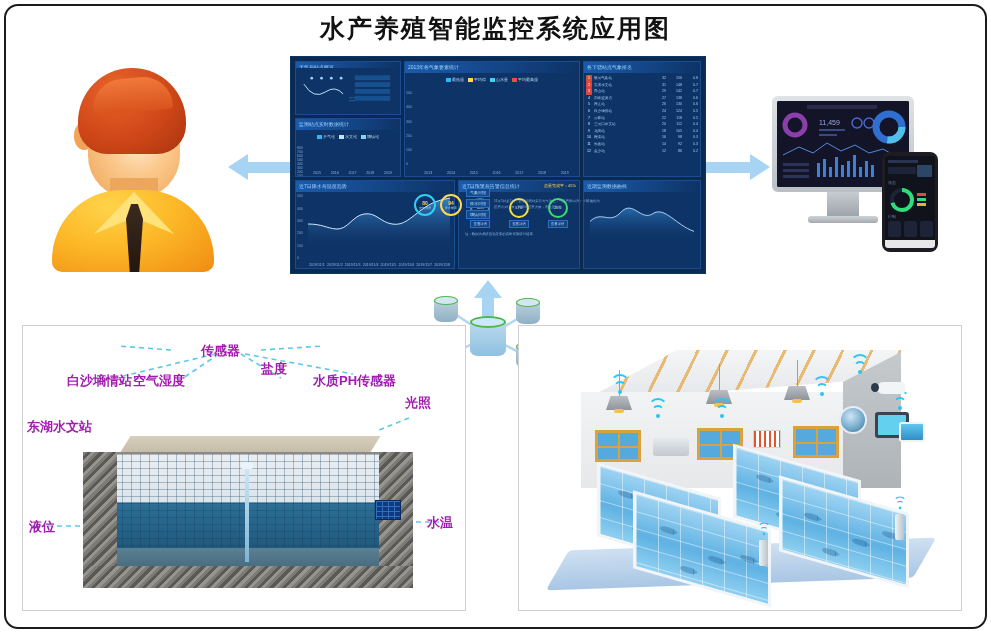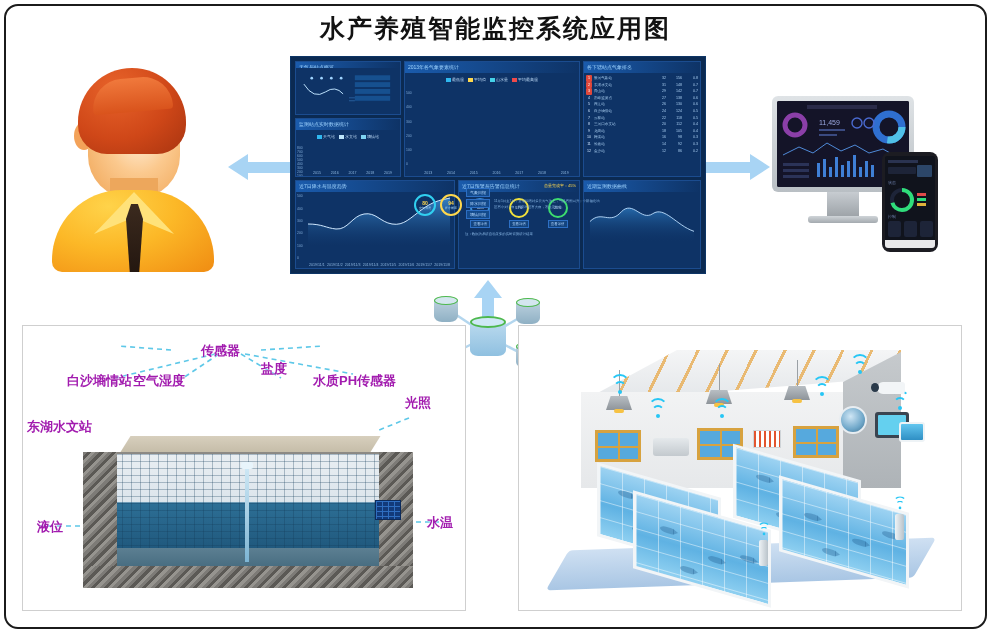--- a/index.html
+++ b/index.html
@@ -729,21 +729,21 @@
     </g>
   </svg>
 
   <div class="lbl" style="left:178px;top:16px">传感器</div>
   <div class="lbl" style="left:44px;top:46px">白沙墒情站</div>
   <div class="lbl" style="left:110px;top:46px">空气湿度</div>
   <div class="lbl" style="left:238px;top:34px">盐度</div>
   <div class="lbl" style="left:290px;top:46px">水质PH传感器</div>
   <div class="lbl" style="left:382px;top:68px">光照</div>
   <div class="lbl" style="left:4px;top:92px">东湖水文站</div>
-  <div class="lbl" style="left:14px;top:192px">液位</div>
+  <div class="lbl" style="left:6px;top:192px">液位</div>
   <div class="lbl" style="left:404px;top:188px">水温</div>
 
   <div class="pond">
     <div class="pond-backtop"></div>
     <div class="pond-walltop"></div>
     <div class="pond-inner">
       <div class="tilegrid"></div>
     </div>
     <div class="pond-floor"></div>
     <div class="pond-rock-l"></div>

